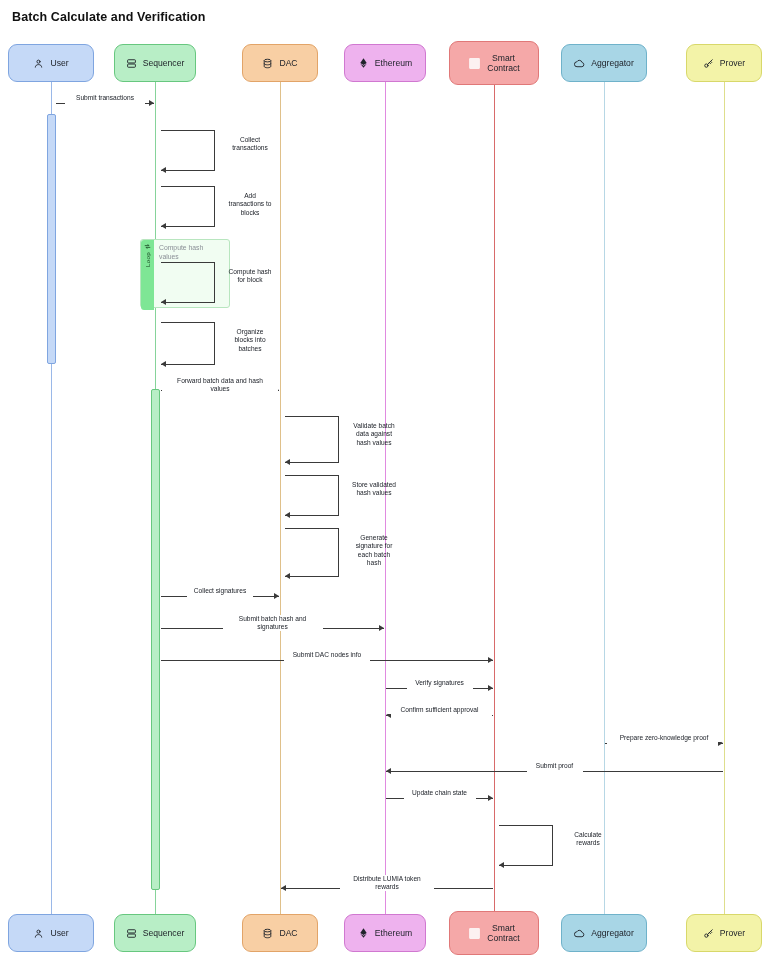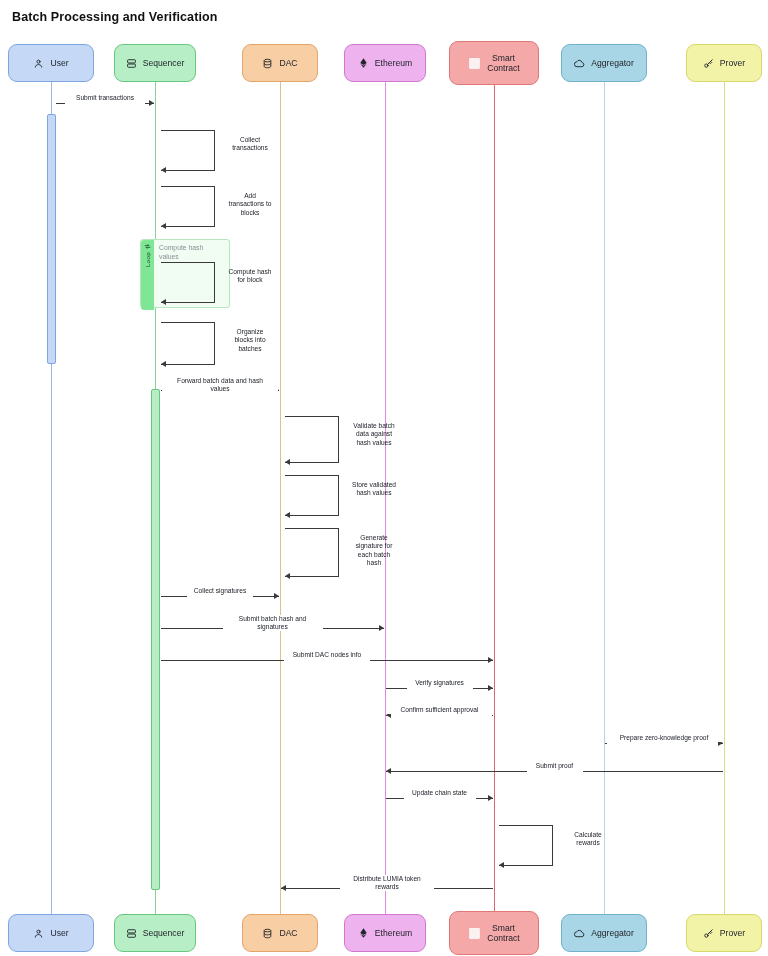--- a/index.html
+++ b/index.html
@@ -79,21 +79,21 @@
   .loop-title{
     position:absolute;font-size:6.8px;line-height:8.5px;
     color:#8a8f96;white-space:pre-line;
   }
 </style>
 </head>
 <body>
 
 <div id="canvas">
 
-  <div class="diagram-title">Batch Processing and Verification</div>
+  <div class="diagram-title">Batch Calculate and Verification</div>
 
   <div id="lifelines">
       <div class="lifeline" style="left: 51px; top: 82px; height: 832px; background: rgb(154, 184, 232);"></div>
       <div class="lifeline" style="left: 155px; top: 82px; height: 832px; background: rgb(134, 211, 154);"></div>
       <div class="lifeline" style="left: 280px; top: 82px; height: 832px; background: rgb(223, 192, 138);"></div>
       <div class="lifeline" style="left: 385px; top: 82px; height: 832px; background: rgb(224, 138, 224);"></div>
       <div class="lifeline" style="left: 494px; top: 85px; height: 826px; background: rgb(216, 106, 106);"></div>
       <div class="lifeline" style="left: 604px; top: 82px; height: 832px; background: rgb(183, 215, 229);"></div>
       <div class="lifeline" style="left: 724px; top: 82px; height: 832px; background: rgb(222, 222, 140);"></div>
     </div>

